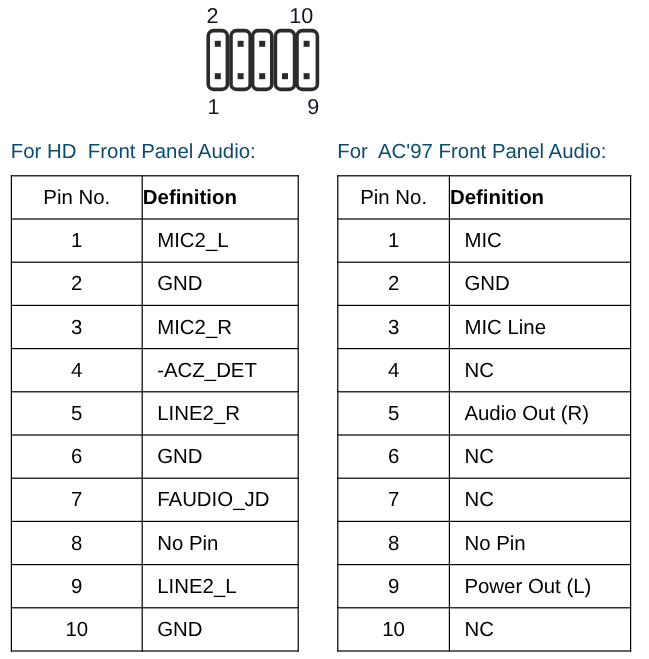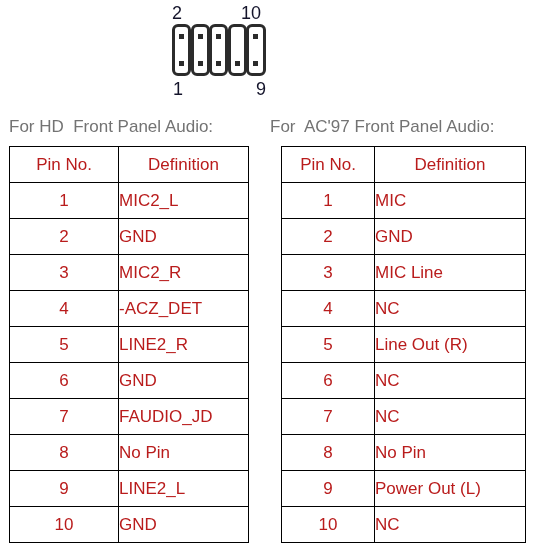--- a/index.html
+++ b/index.html
@@ -70,26 +70,26 @@
   }
   .slot-pin.empty {
     background: transparent;
   }
 
   
   .table-caption {
     position: absolute;
     font-size: 17px;
     font-weight: 400;
-    color: #737373;
+    color: #0c4a6e;
     white-space: pre;
     line-height: 1;
   }
   #caption-hd   { left: 9px;   top: 118px; }
-  #caption-ac97 { left: 270px; top: 118px; }
+  #caption-ac97 { left: 281px; top: 118px; }
 
   
   .pin-table {
     position: absolute;
     border-collapse: collapse;
     table-layout: fixed;
     background: #ffffff;
   }
   #table-hd {
     left: 9px;
@@ -101,40 +101,42 @@
     top: 146px;
     width: 245px;
   }
   .pin-table td,
   .pin-table th {
     border: 1.6px solid #000000;
     height: 36px;
     padding: 0;
     font-size: 17px;
     font-weight: 400;
-    color: #b91c1c;
+    color: #000000;
     line-height: 1;
     box-sizing: border-box;
   }
   .pin-table .col-pin {
     width: 109px;
     text-align: center;
   }
   .pin-table .col-def {
     text-align: left;
+    padding-left: 12px;
   }
   #table-ac97 .col-pin {
     width: 93px;
   }
   .pin-table thead th {
     font-weight: 400;
   }
   .pin-table thead .col-def {
-    text-align: center;
+    text-align: left;
     padding-left: 0;
+    font-weight: bold;
   }
 </style>
 </head>
 <body>
 
 <div id="connector-diagram">
 
   <div class="pin-label" id="label-pin-2">2</div>
 
   <div class="pin-label" id="label-pin-10">10</div>
@@ -241,21 +243,21 @@
     <tr>
       <td class="col-pin">3</td>
       <td class="col-def">MIC Line</td>
     </tr>
     <tr>
       <td class="col-pin">4</td>
       <td class="col-def">NC</td>
     </tr>
     <tr>
       <td class="col-pin">5</td>
-      <td class="col-def">Line Out (R)</td>
+      <td class="col-def">Audio Out (R)</td>
     </tr>
     <tr>
       <td class="col-pin">6</td>
       <td class="col-def">NC</td>
     </tr>
     <tr>
       <td class="col-pin">7</td>
       <td class="col-def">NC</td>
     </tr>
     <tr>

